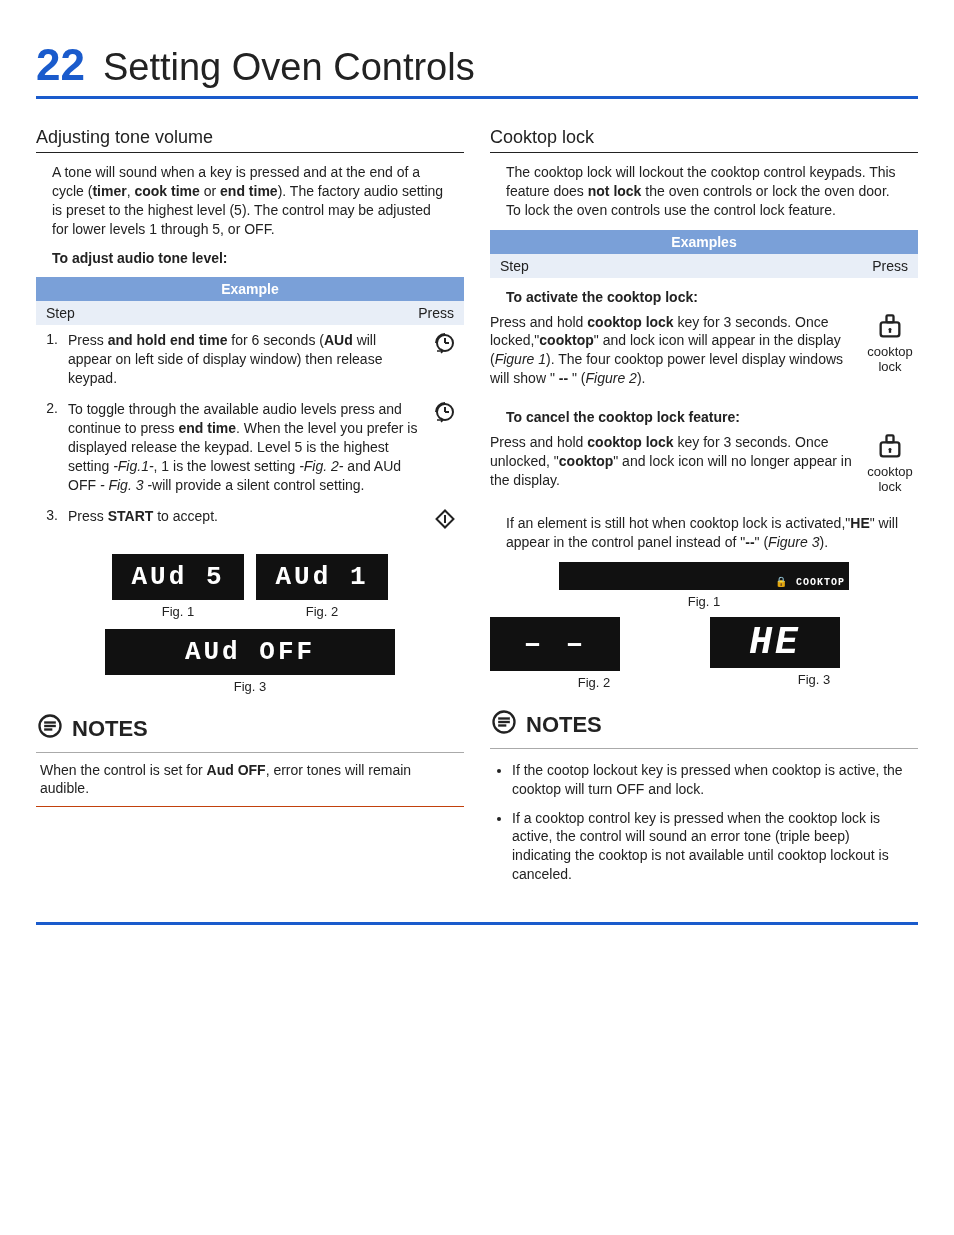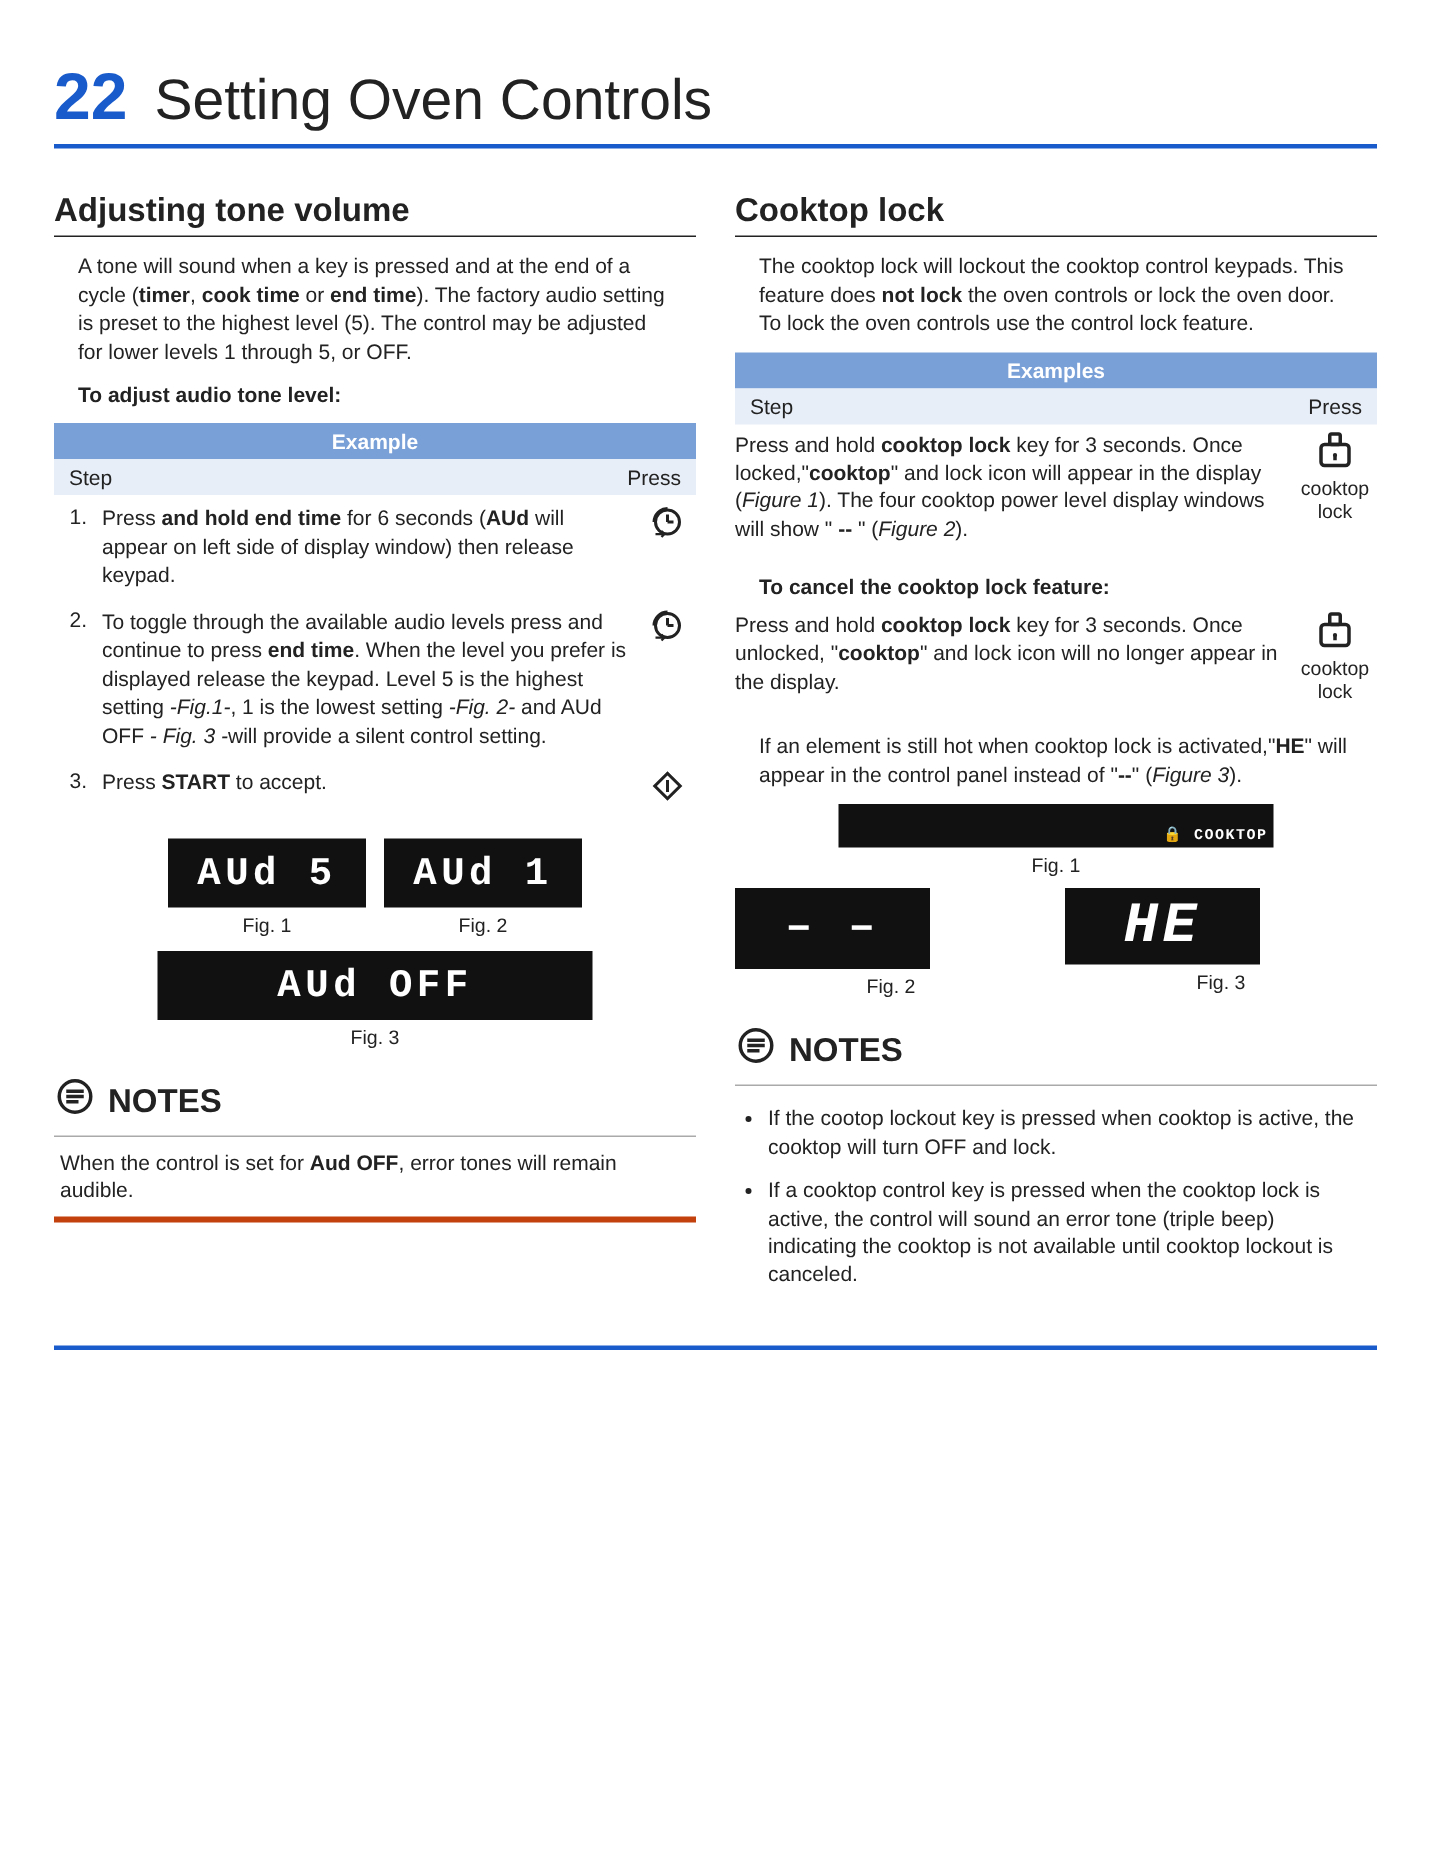--- a/index.html
+++ b/index.html
@@ -29,22 +29,22 @@
     font-size: 38px;
     font-weight: 400;
     color: #222;
   }
   .columns {
     display: flex;
     gap: 26px;
   }
   .col { flex: 1; min-width: 0; }
   h2.section {
-    font-size: 22px;
-    font-weight: bold;
+    font-size: 18px;
+    font-weight: normal;
     margin: 0 0 6px 0;
     padding-bottom: 4px;
     border-bottom: 1.5px solid #222;
   }
   p { margin: 10px 16px; line-height: 1.35; }
   .bold { font-weight: bold; }
   .para b { font-weight: bold; }
   .tbl-head {
     background: #7aa0d8;
     color: #fff;
@@ -98,21 +98,21 @@
   .notes-head {
     display: flex;
     align-items: center;
     gap: 8px;
     font-size: 22px;
     font-weight: bold;
     margin: 18px 0 6px 0;
   }
   .notes-box {
     border-top: 1px solid #aaa;
-    border-bottom: 4px solid #c2410c;
+    border-bottom: 1px solid #c2410c;
     padding: 8px 4px;
     font-size: 14px;
     line-height: 1.35;
   }
   ul.bul { margin: 4px 10px 0 0; padding-left: 18px; }
   ul.bul li { margin-bottom: 10px; line-height: 1.35; }
   .footer-rule { border-top: 3px solid #1a5bcc; margin-top: 20px; }
   svg.ico { width: 24px; height: 24px; }
   svg.ico-lg { width: 28px; height: 28px; }
 </style>
@@ -201,20 +201,21 @@
   <div class="col">
     <h2 class="section">Cooktop lock</h2>
     <p class="para">The cooktop lock will lockout the cooktop control keypads. This feature does <b>not lock</b> the oven controls or lock the oven door. To lock the oven controls use the control lock feature.</p>
 
     <div class="tbl-head">Examples</div>
     <div class="tbl-sub">
       <span>Step</span>
       <span>Press</span>
     </div>
 
+    <p class="bold" style="margin-bottom:2px">To activate the cooktop lock:</p>
     <div class="inst-row">
       <div class="inst-text">Press and hold <b>cooktop lock</b> key for 3 seconds. Once locked,"<b>cooktop</b>" and lock icon will appear in the display (<i>Figure 1</i>). The four cooktop power level display windows will show " <b>--</b> " (<i>Figure 2</i>).</div>
       <div class="inst-icon">
         <svg class="ico-lg" viewBox="0 0 24 24">
             <rect x="4" y="8" width="16" height="12" rx="2" fill="none" stroke="#222" stroke-width="2"></rect>
             <rect x="9" y="2" width="6" height="6" rx="1" fill="none" stroke="#222" stroke-width="2"></rect>
             <circle cx="12" cy="14" r="1.2" fill="#222"></circle>
             <line x1="12" y1="14" x2="12" y2="17" stroke="#222" stroke-width="2"></line>
           </svg>
         <div>cooktop lock</div>

